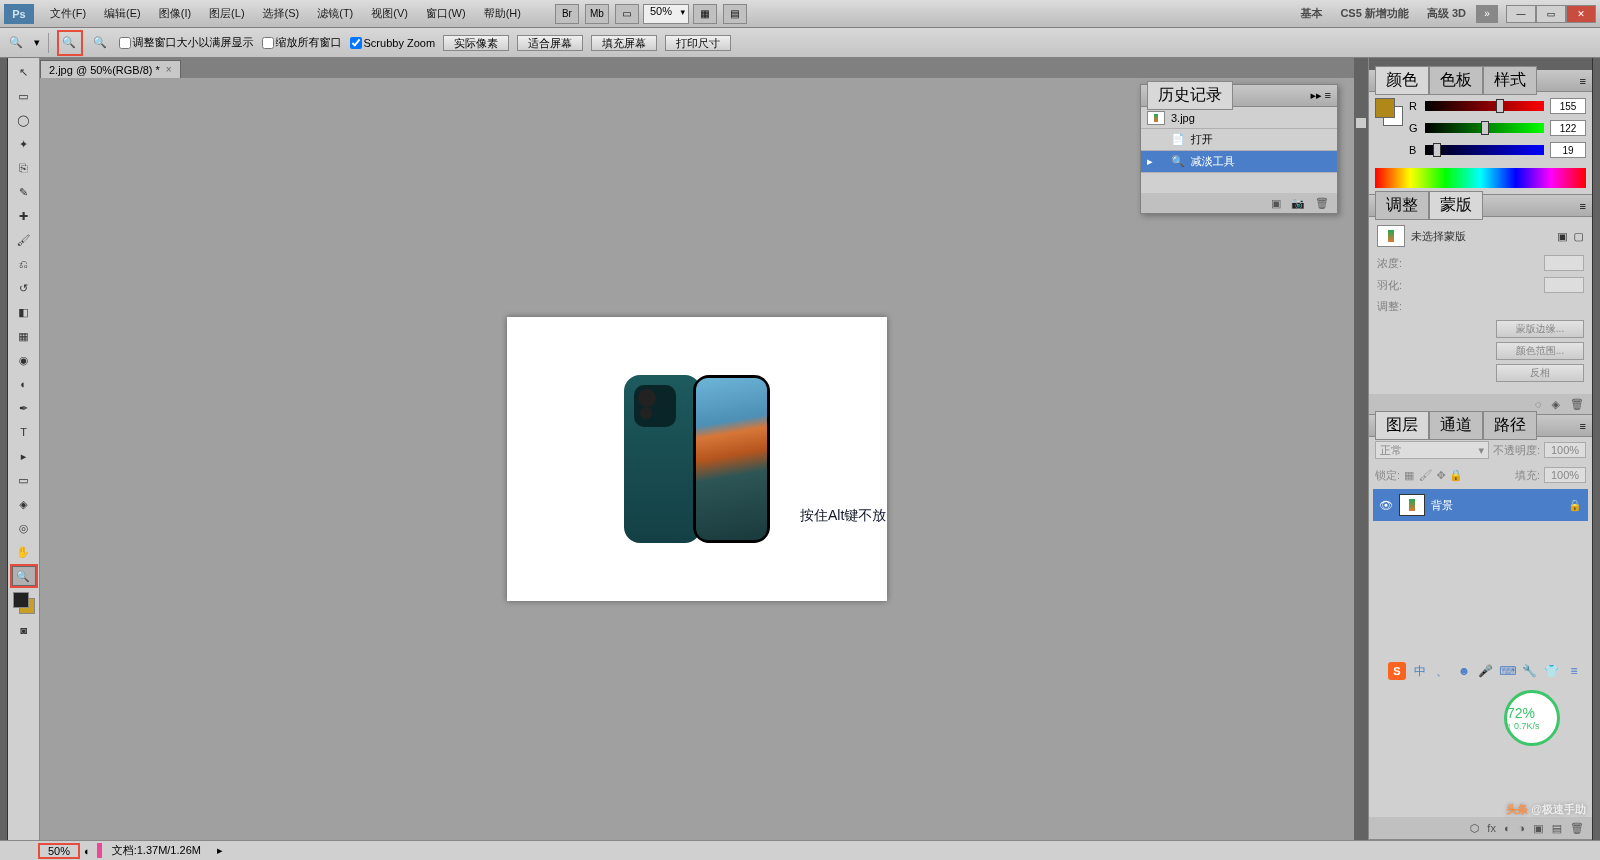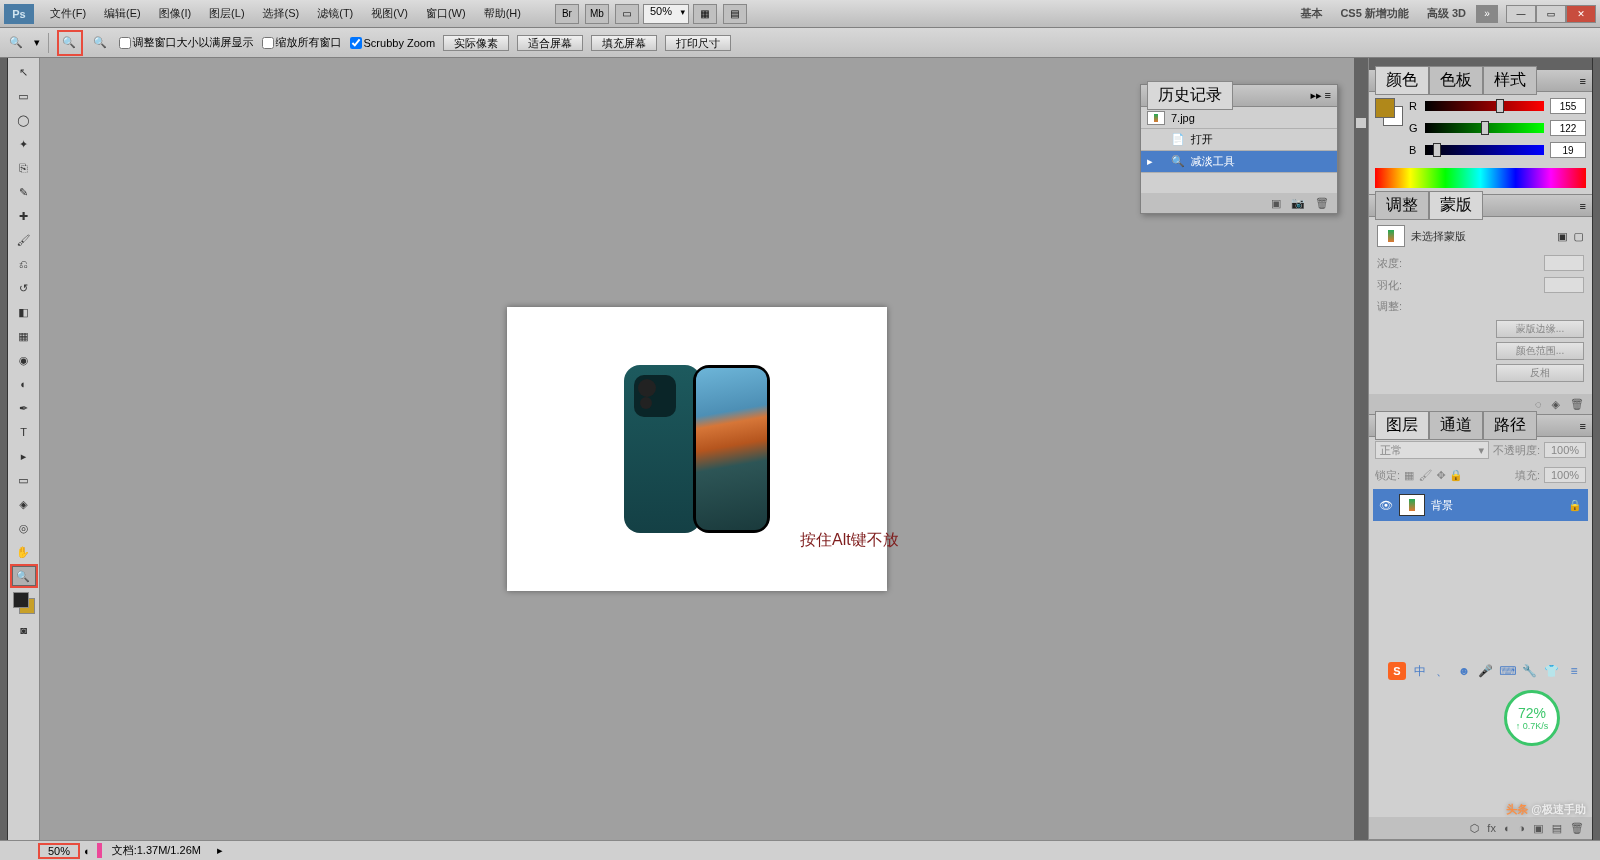--- a/index.html
+++ b/index.html
@@ -46,21 +46,21 @@
 .canvas-view{flex:1;position:relative;display:flex;align-items:center;justify-content:center;}
 .doc{width:380px;height:284px;background:#fff;box-shadow:0 0 6px rgba(0,0,0,.4);display:flex;align-items:center;justify-content:center;}
 .phone-group{display:flex;gap:-10px;position:relative;}
 .phone{width:77px;height:168px;border-radius:16px;position:relative;}
 .phone.back{background:linear-gradient(#1d5a5e,#144045);margin-right:-8px;z-index:1;}
 .phone.back .camera{position:absolute;top:10px;left:10px;width:42px;height:42px;background:#0a2528;border-radius:10px;}
 .phone.back .camera::before{content:"";position:absolute;top:4px;left:4px;width:18px;height:18px;background:#222;border-radius:50%;}
 .phone.back .camera::after{content:"";position:absolute;top:22px;left:6px;width:12px;height:12px;background:#222;border-radius:50%;}
 .phone.front{z-index:2;background:#000;padding:3px;}
 .phone.front .screen{width:100%;height:100%;border-radius:12px;background:linear-gradient(170deg,#6db5d8 0%,#4d8fb5 28%,#d67638 35%,#b5551e 48%,#2d5556 60%,#1a3a3c 100%);}
-.annotation{position:absolute;left:760px;top:472px;color:#7f1d1d;font-size:16px;}
+.annotation{position:absolute;left:760px;top:429px;color:#0f172a;font-size:14px;}
 
 .dock-col{width:14px;background:#636363;display:flex;flex-direction:column;align-items:center;padding-top:60px;gap:4px;}
 .dock-col .di{width:10px;height:10px;background:#ccc;}
 
 .history-panel{position:absolute;right:262px;top:84px;width:198px;background:#d0d0d0;border:1px solid #808080;box-shadow:2px 2px 6px rgba(0,0,0,.3);}
 .phead{height:22px;background:linear-gradient(#c8c8c8,#acacac);display:flex;align-items:center;padding:0 6px;justify-content:space-between;border-bottom:1px solid #888;}
 .phead .tabs{display:flex;gap:0;}
 .phead .ptab{padding:3px 10px;background:#c0c0c0;border:1px solid #888;font-size:16px;}
 .phead .ptab.act{background:#d8d8d8;}
 .hrow{height:22px;display:flex;align-items:center;gap:6px;padding:0 6px;border-bottom:1px solid #b0b0b0;font-size:10px;}
@@ -112,21 +112,21 @@
 
 .statusbar{position:absolute;bottom:0;left:0;right:0;height:20px;background:#d0d0d0;border-top:1px solid #888;display:flex;align-items:center;font-size:10px;}
 .statusbar .zoom{padding:0 8px;}
 .statusbar .zoom.hl{outline:2px solid #e84c3d;}
 .statusbar .docinfo{padding:0 10px;border-left:5px solid #ec4899;}
 
 .ime-bar{position:absolute;right:18px;bottom:180px;display:flex;gap:6px;align-items:center;}
 .ime-bar .imeico{width:16px;height:16px;display:flex;align-items:center;justify-content:center;color:#4a7ec8;font-size:12px;}
 .ime-bar .sogo{width:18px;height:18px;background:#fb6320;color:#fff;display:flex;align-items:center;justify-content:center;font-weight:bold;border-radius:3px;}
 
-.net-widget{position:absolute;right:40px;bottom:114px;width:56px;height:56px;border-radius:50%;border:3px solid #3bc66a;display:flex;flex-direction:column;align-items:center;justify-content:center;background:#fff;}
+.net-widget{position:absolute;right:40px;bottom:114px;width:56px;height:56px;border-radius:50%;border:3px solid #3bc66a;display:flex;flex-direction:column;justify-content:center;background:#fff;}
 .net-widget .pct{font-size:14px;color:#3bc66a;}
 .net-widget .spd{font-size:9px;color:#3bc66a;}
 
 .watermark{position:absolute;right:14px;bottom:40px;font-size:30px;font-weight:bold;color:rgba(255,255,255,.75);text-shadow:0 0 4px rgba(0,0,0,.3);}
 .watermark .orange{color:rgba(255,140,60,.9);font-family:Liberation Mono, monospace;}
 </style>
 </head>
 <body>
 
 <div class="menubar">
@@ -211,20 +211,26 @@
     <div class="t">✋</div>
     <div class="t sel hl">🔍</div>
     <div class="swatches">
       <div class="sw-b"></div>
       <div class="sw-f"></div>
     </div>
     <div class="t">◙</div>
   </div>
 
   <div class="canvas-area">
+    <div class="tabbar">
+      <div class="doctab">
+        <span>2.jpg @ 50%(RGB/8) *</span>
+        <span class="x">×</span>
+      </div>
+    </div>
     <div class="canvas-view">
       <div class="doc">
         <div class="phone-group">
           <div class="phone back">
               <div class="camera"></div>
             </div>
           <div class="phone front">
               <div class="screen"></div>
             </div>
         </div>
@@ -237,21 +243,21 @@
     <div class="phead">
       <div class="tabs">
           <div class="ptab act">历史记录</div>
         </div>
       <span>▸▸ ≡</span>
     </div>
     <div class="hrow">
       <div class="thumb">
           <div class="mini"></div>
         </div>
-      <span>7.jpg</span>
+      <span>3.jpg</span>
     </div>
     <div class="hrow">
       <span style="width:18px;"></span>
         <span>📄</span>
       <span>打开</span>
     </div>
     <div class="hrow sel">
       <span style="width:18px;">▸</span>
         <span>🔍</span>
       <span>减淡工具</span>

